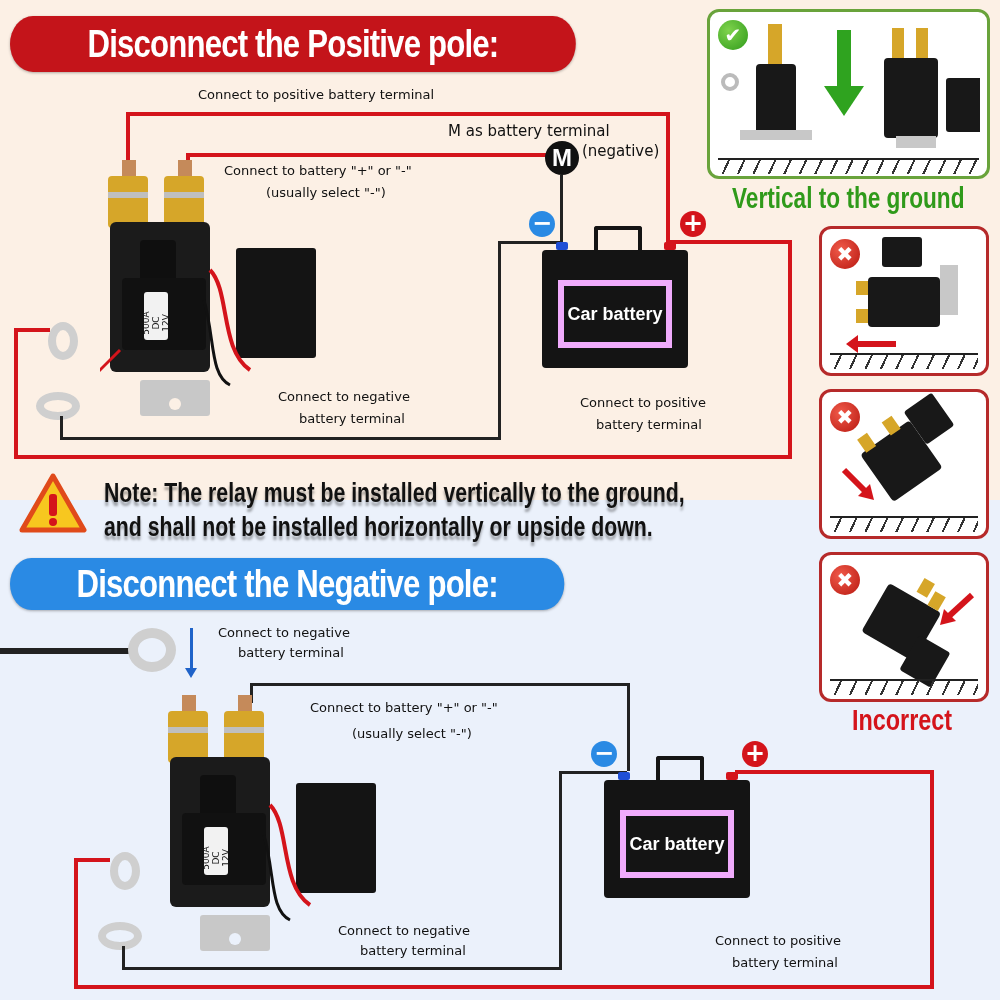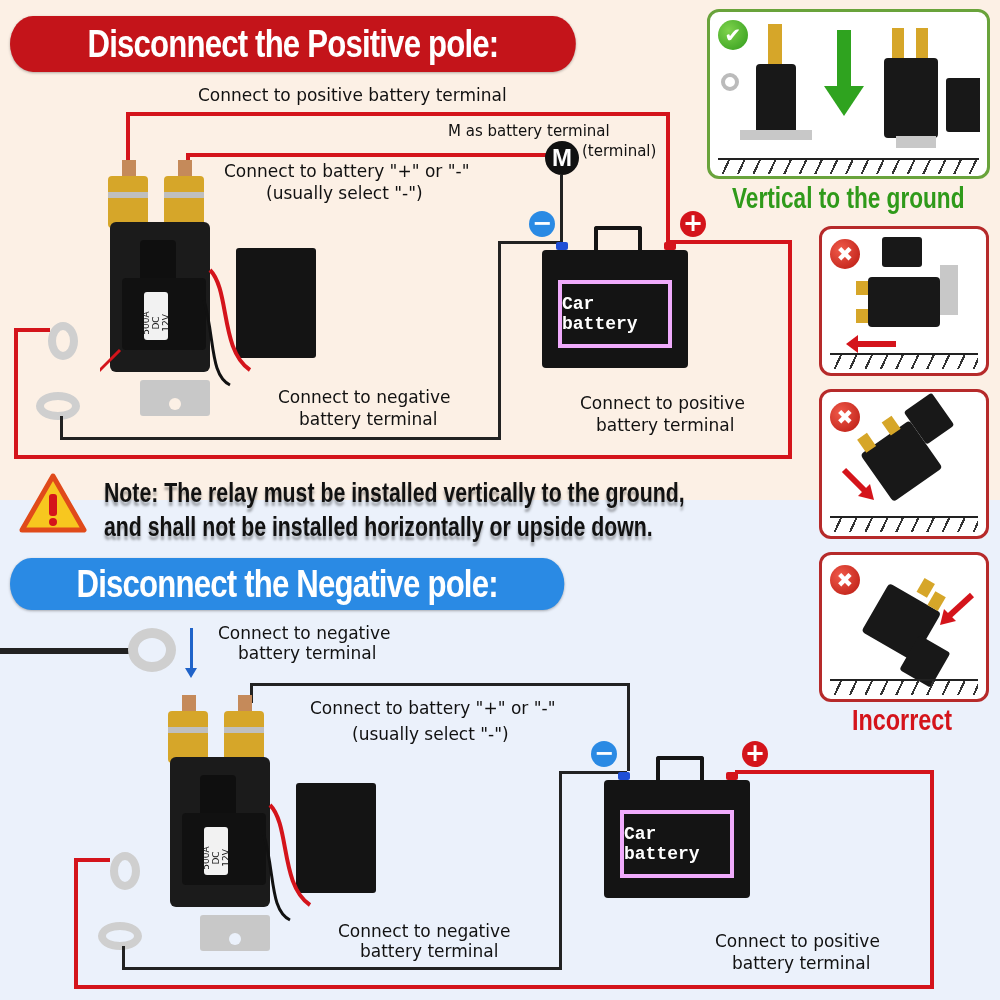--- a/index.html
+++ b/index.html
@@ -4,26 +4,26 @@
 <style>
   * { box-sizing: border-box; margin: 0; padding: 0; }
   html, body { width: 1000px; height: 1000px; overflow: hidden; }
   body { position: relative; font-family: "DejaVu Sans", sans-serif; background: #fdf1e6; }
   .bg-top { position: absolute; left: 0; top: 0; width: 1000px; height: 500px; background: #fcf0e5; }
   .bg-bot { position: absolute; left: 0; top: 500px; width: 1000px; height: 500px; background: #ebf1fb; }
   .abs { position: absolute; }
   .banner { position: absolute; border-radius: 30px; color: #fff; font-family: "Liberation Sans", sans-serif; font-weight: 700; font-size: 38px; letter-spacing: -1px; display: flex; align-items: center; justify-content: center; transform: scaleX(0.82); transform-origin: left center; white-space: nowrap; }
   .banner-red { left: 10px; top: 16px; width: 690px; height: 56px; background: #c4141a; box-shadow: 0 1px 3px rgba(0,0,0,0.3); }
   .banner-blue { left: 10px; top: 558px; width: 676px; height: 52px; background: #2a8ae4; box-shadow: 0 1px 3px rgba(0,0,0,0.3); }
-  .lbl { position: absolute; font-family: "DejaVu Sans", sans-serif; font-size: 17px; color: #111; text-align: center; line-height: 22px; white-space: nowrap; }
+  .lbl { position: absolute; font-family: "DejaVu Sans", sans-serif; font-size: 13px; color: #111; text-align: center; line-height: 22px; white-space: nowrap; }
   .wire { position: absolute; }
   .w-red { background: #d4141b; }
   .w-blk { background: #222; }
   .battery { position: absolute; background: #141414; border-radius: 4px; }
-  .battery .label-box { position: absolute; border: 4px solid #f0abfc; display: flex; align-items: center; justify-content: center; color: #fff; font-family: Liberation Mono, monospace; font-weight: 700; font-size: 18px; }
+  .battery .label-box { position: absolute; border: 6px solid #f0abfc; display: flex; align-items: center; justify-content: center; color: #fff; font-family: Liberation Sans, sans-serif; font-weight: 700; font-size: 18px; }
   .handle { position: absolute; border: 4px solid #141414; border-bottom: none; border-radius: 3px 3px 0 0; }
   .post { position: absolute; width: 12px; height: 8px; border-radius: 2px; }
   .sign { position: absolute; width: 26px; height: 26px; border-radius: 50%; color: #fff; font-weight: 700; font-size: 24px; line-height: 24px; text-align: center; font-family: "DejaVu Sans", sans-serif; }
   .relay { position: absolute; }
   .panel { position: absolute; background: #fff; border-radius: 12px; }
   .panel-green { border: 3px solid #69a33b; }
   .panel-red { border: 3px solid #b62a2a; }
   .ground { position: absolute; left: 8px; right: 8px; height: 16px; border-top: 2px solid #222; background: repeating-linear-gradient(115deg, transparent 0 9px, #333 9px 11px, transparent 11px 14px); }
   .status-icon { position: absolute; width: 30px; height: 30px; border-radius: 50%; color: #fff; font-weight: 700; text-align: center; font-size: 20px; line-height: 30px; font-family: "DejaVu Sans", sans-serif; }
   .ok { background: radial-gradient(circle at 35% 35%, #7fd34d, #2f9a1a); }
@@ -48,21 +48,21 @@
 
 <div class="lbl" style="left:198px; top:84px;">Connect to positive battery terminal</div>
 
 <div class="wire w-red" style="left:126px; top:112px; width:544px; height:4px;"></div>
 <div class="wire w-red" style="left:666px; top:112px; width:4px; height:134px;"></div>
 <div class="wire w-red" style="left:126px; top:112px; width:4px; height:60px;"></div>
 <div class="wire w-red" style="left:186px; top:153px; width:362px; height:4px;"></div>
 <div class="wire w-red" style="left:186px; top:153px; width:4px; height:20px;"></div>
 
 <div class="lbl" style="left:448px; top:120px; font-size:15px;">M as battery terminal</div>
-<div class="lbl" style="left:582px; top:140px; font-size:15px;">(terminal)</div>
+<div class="lbl" style="left:582px; top:140px; font-size:15px;">(negative)</div>
 <div class="m-node">M</div>
 <div class="wire w-blk" style="left:560px; top:175px; width:3px; height:68px;"></div>
 
 <div class="lbl" style="left:224px; top:160px;">Connect to battery "+" or "-"</div>
 <div class="lbl" style="left:266px; top:182px;">(usually select "-")</div>
 
 <div class="relay" style="left:100px; top:160px; width:220px; height:260px;">
   <svg width="220" height="260" viewBox="0 0 220 260">
     <rect x="22" y="0" width="14" height="18" fill="#c58a5a"></rect>
     <rect x="78" y="0" width="14" height="18" fill="#c58a5a"></rect>

